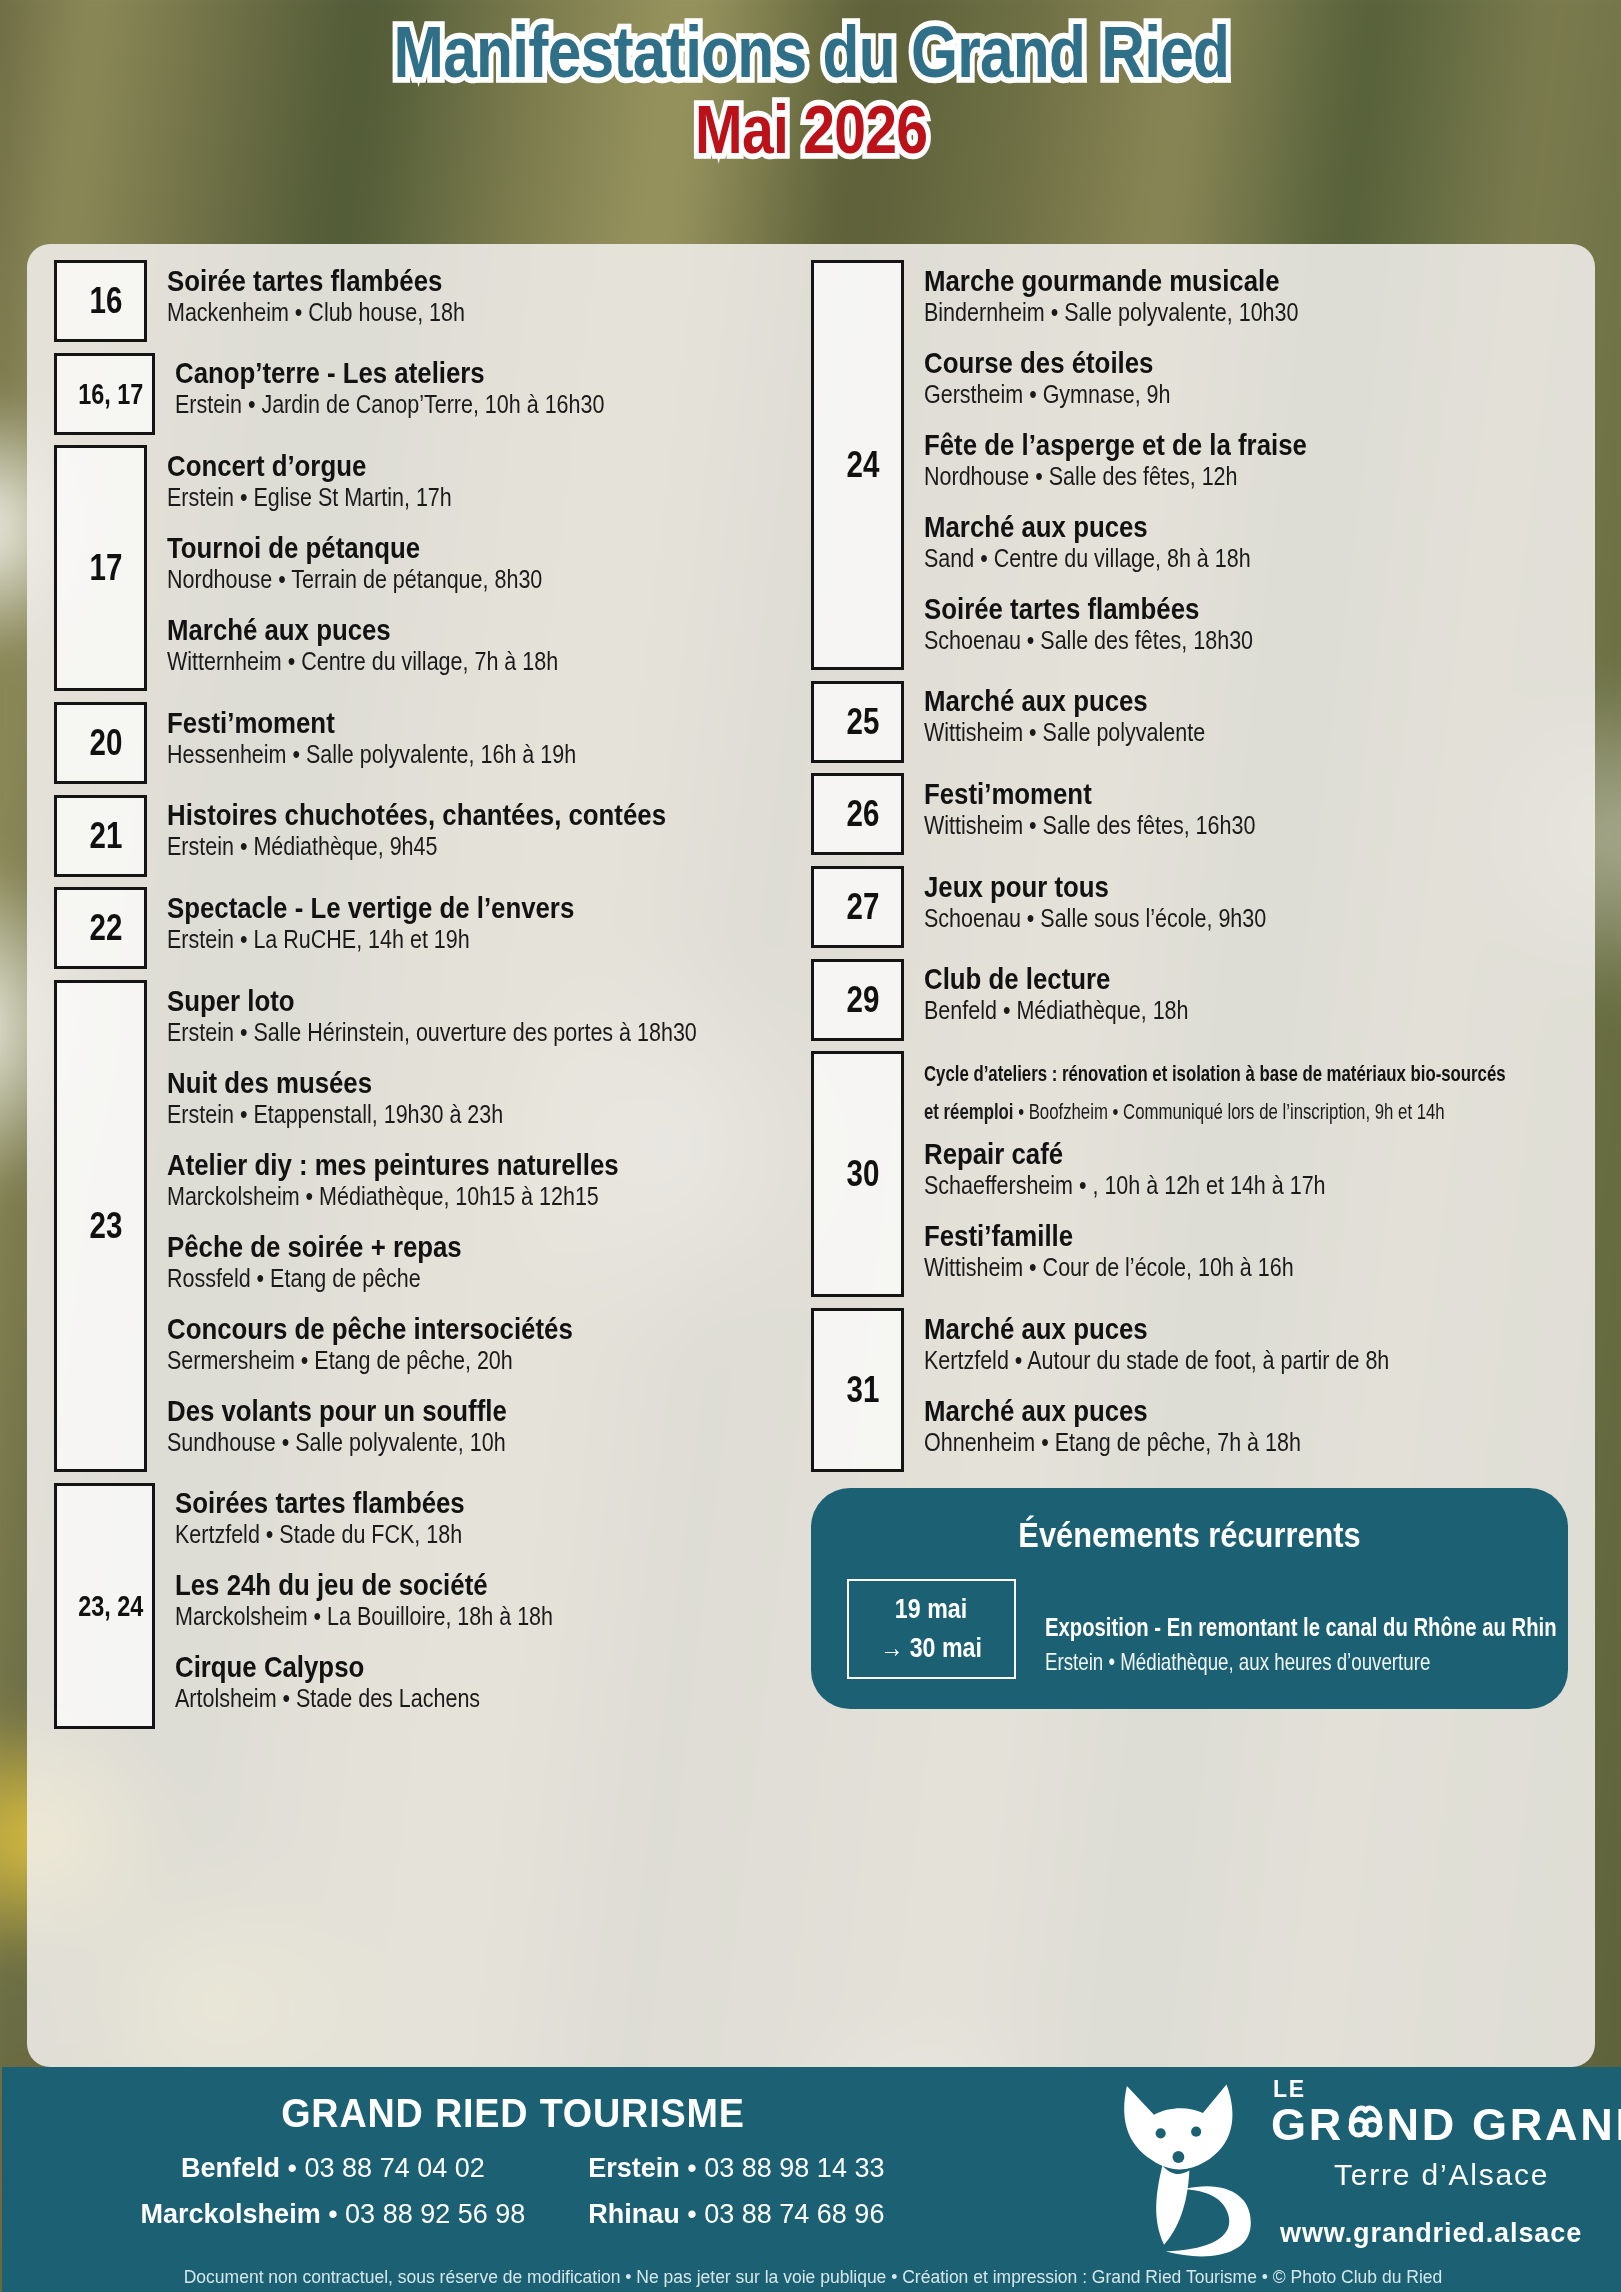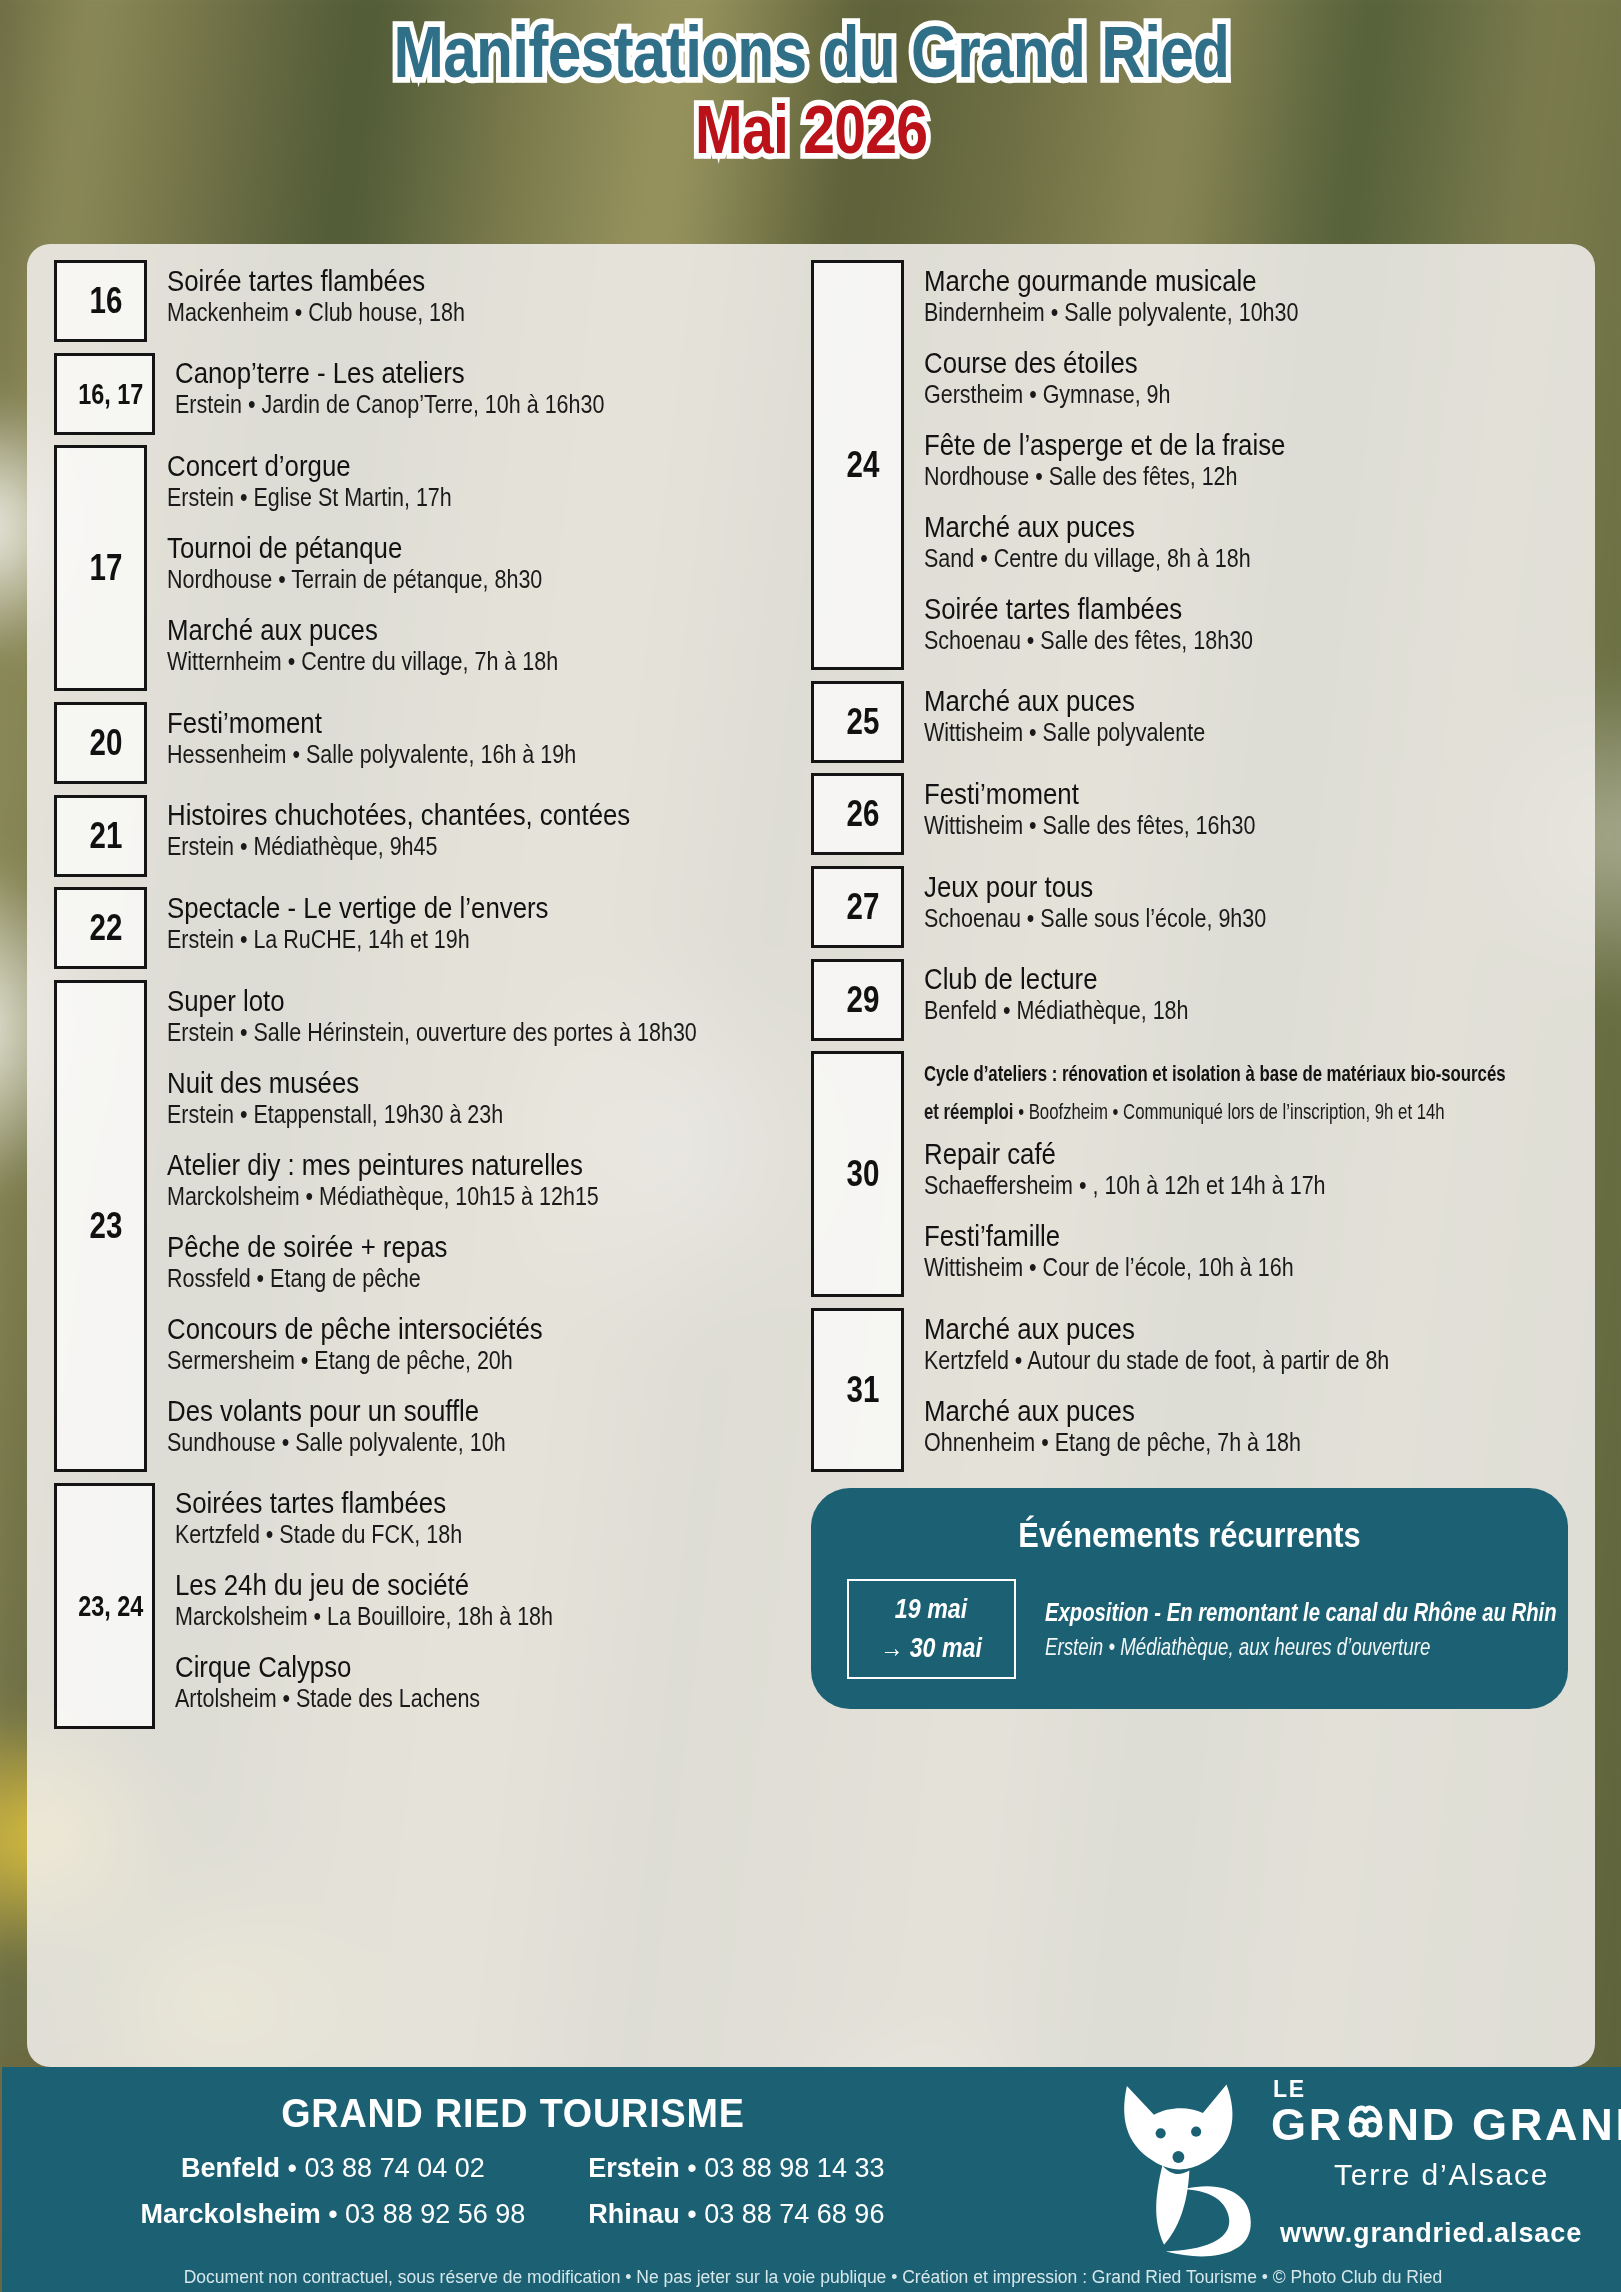--- a/index.html
+++ b/index.html
@@ -37,33 +37,33 @@
   .col-left{left:27px;width:734px;}
   .col-right{left:784px;width:757px;}
 
   .row{display:flex;align-items:stretch;margin-bottom:10.7px;}
   .datebox{flex:0 0 93px;border:3.6px solid #141414;background:rgba(255,255,255,.7);
     display:flex;align-items:center;justify-content:center;box-sizing:border-box;padding-left:12px;}
   .datebox span{font-weight:bold;font-size:36px;color:#111;display:inline-block;transform:scaleX(.82);white-space:nowrap;}
   .datebox.multi span{font-size:30px;transform:scaleX(.78);}
   .events{margin-left:19.7px;flex:1;display:flex;flex-direction:column;}
   .event{height:82px;padding-top:3.6px;box-sizing:border-box;overflow:visible;}
-  .ev-title{font-size:30px;line-height:34px;font-weight:normal;color:#121212;}
+  .ev-title{font-size:30px;line-height:34px;font-weight:bold;color:#121212;}
   .ev-detail{font-size:25px;line-height:29.6px;color:#1a1a1a;}
   .cond{display:inline-block;transform:scaleX(.86);transform-origin:0 50%;white-space:nowrap;}
   .event.small .sm-title{font-size:21.5px;line-height:38px;font-weight:bold;color:#121212;}
   .event.small .sm-line{font-size:21.5px;line-height:38px;color:#1a1a1a;}
   .event.small .cond{transform:scaleX(.78);}
   .event.small b{font-weight:bold;}
 
   
   .recurring{margin-top:16px;background:#1b6173;border-radius:39px;padding:23px 36px 30px 36px;box-sizing:border-box;width:100%;}
   .rec-heading{text-align:center;color:#fff;font-weight:bold;font-size:35px;line-height:48px;}
   .rec-heading span{display:inline-block;transform:scaleX(.88);white-space:nowrap;}
-  .rec-row{display:flex;margin-top:19.7px;align-items:center;font-style:italic;}
+  .rec-row{display:flex;margin-top:19.7px;align-items:flex-end;}
   .rec-date{flex:0 0 154px;border:2.7px solid #fff;color:#fff;text-align:center;padding:9px 5.4px;}
   .rec-date div{font-weight:bold;font-size:27px;line-height:39px;white-space:nowrap;transform:scaleX(.86);}
   .rec-event{margin-left:29px;}
   .rec-title{font-size:26px;line-height:36px;font-weight:bold;color:#fff;}
   .rec-detail{font-size:24px;line-height:34px;color:#f2f7f8;}
   .rec-event .cond{transform:scaleX(.78);}
 
   
   .footer{position:absolute;left:2px;bottom:0;width:100%;height:226px;background:#1b6173;z-index:4;}
   .f-left{position:absolute;left:0;top:23px;width:1021px;text-align:center;color:#fff;}

